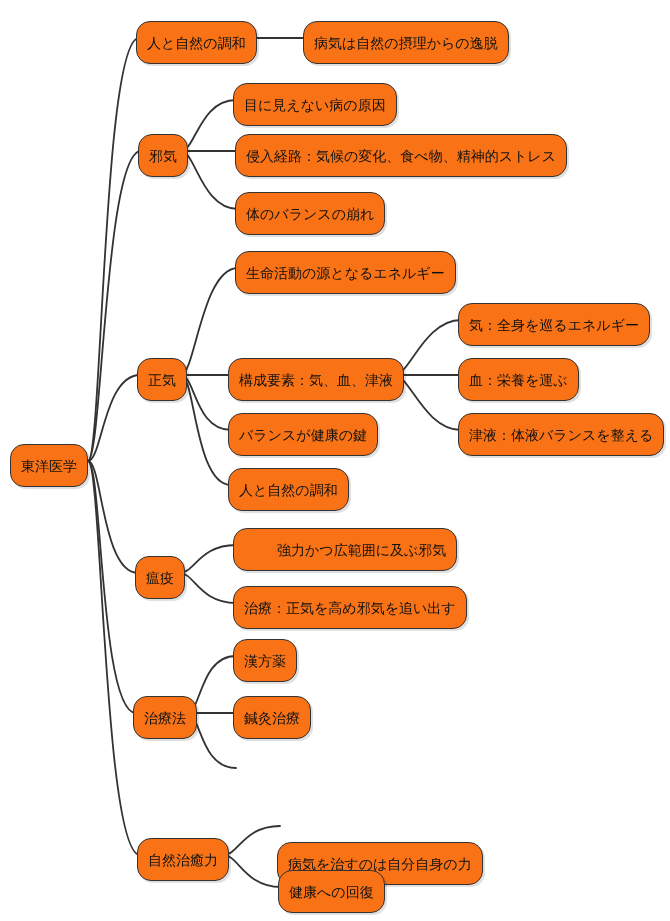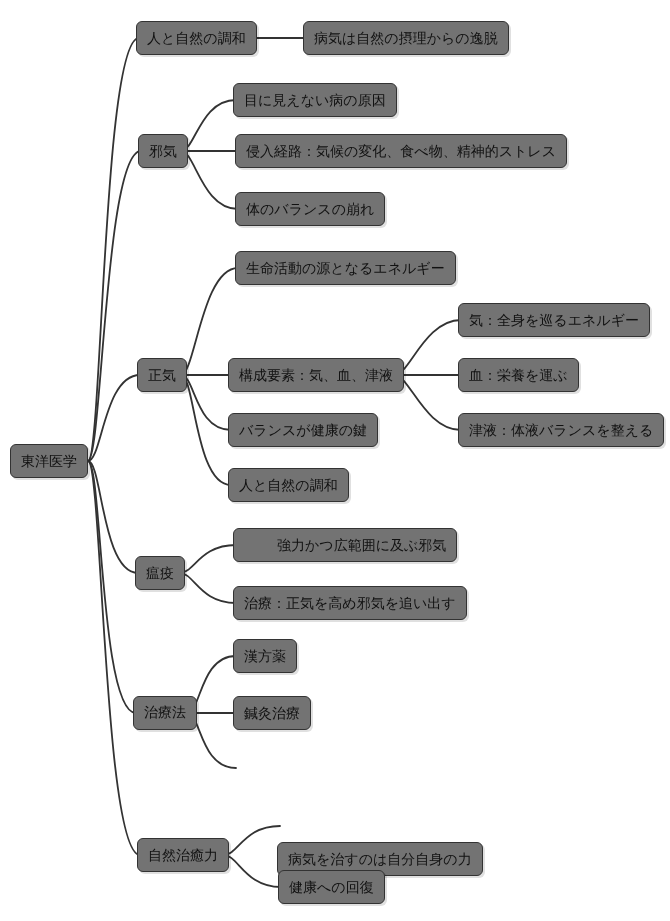--- a/index.html
+++ b/index.html
@@ -8,26 +8,26 @@
     width:670px;height:921px;
     background:#ffffff;
     font-family:"DejaVu Sans","Liberation Sans",sans-serif;
     overflow:hidden;
   }
   svg.edges{position:absolute;left:0;top:0;width:670px;height:921px;}
   .edge{fill:none;stroke:#333333;stroke-width:1.8;stroke-linecap:round;}
   .node{
     position:absolute;
     box-sizing:border-box;
-    height:34px;
+    height:43px;
     display:flex;align-items:center;
     padding:4px 10px;
-    background:#737373;
+    background:#f97316;
     border:1.6px solid #333333;
-    border-radius:6px;
+    border-radius:14px;
     box-shadow:2px 2px 0 rgba(0,0,0,0.12);
     font-size:14px;color:#111111;
     white-space:nowrap;
     line-height:1;
   }
 </style>
 </head>
 <body>
 
 <div class="canvas">
@@ -83,21 +83,21 @@
   <div class="node" style="left:458px;top:358px;">血：栄養を運ぶ</div>
   <div class="node" style="left:458px;top:303px;">気：全身を巡るエネルギー</div>
   <div class="node" style="left:458px;top:413px;">津液：体液バランスを整える</div>
   <div class="node" style="left:228px;top:413px;">バランスが健康の鍵</div>
   <div class="node" style="left:228px;top:468px;">人と自然の調和</div>
 
   <div class="node" style="left:135px;top:556px;">瘟疫</div>
   <div class="node" style="left:233px;top:528px;padding-left:43px;">強力かつ広範囲に及ぶ邪気</div>
   <div class="node" style="left:233px;top:586px;">治療：正気を高め邪気を追い出す</div>
 
-  <div class="node" style="left:133px;top:696px;font-family:Liberation Serif, serif;">治療法</div>
+  <div class="node" style="left:133px;top:696px;">治療法</div>
   <div class="node" style="left:233px;top:639px;">漢方薬</div>
   <div class="node" style="left:233px;top:696px;">鍼灸治療</div>
 
   <div class="node" style="left:137px;top:838px;">自然治癒力</div>
   <div class="node" style="left:277px;top:842px;">病気を治すのは自分自身の力</div>
   <div class="node" style="left:278px;top:870px;">健康への回復</div>
 
 </div>
 
 </body></html>

